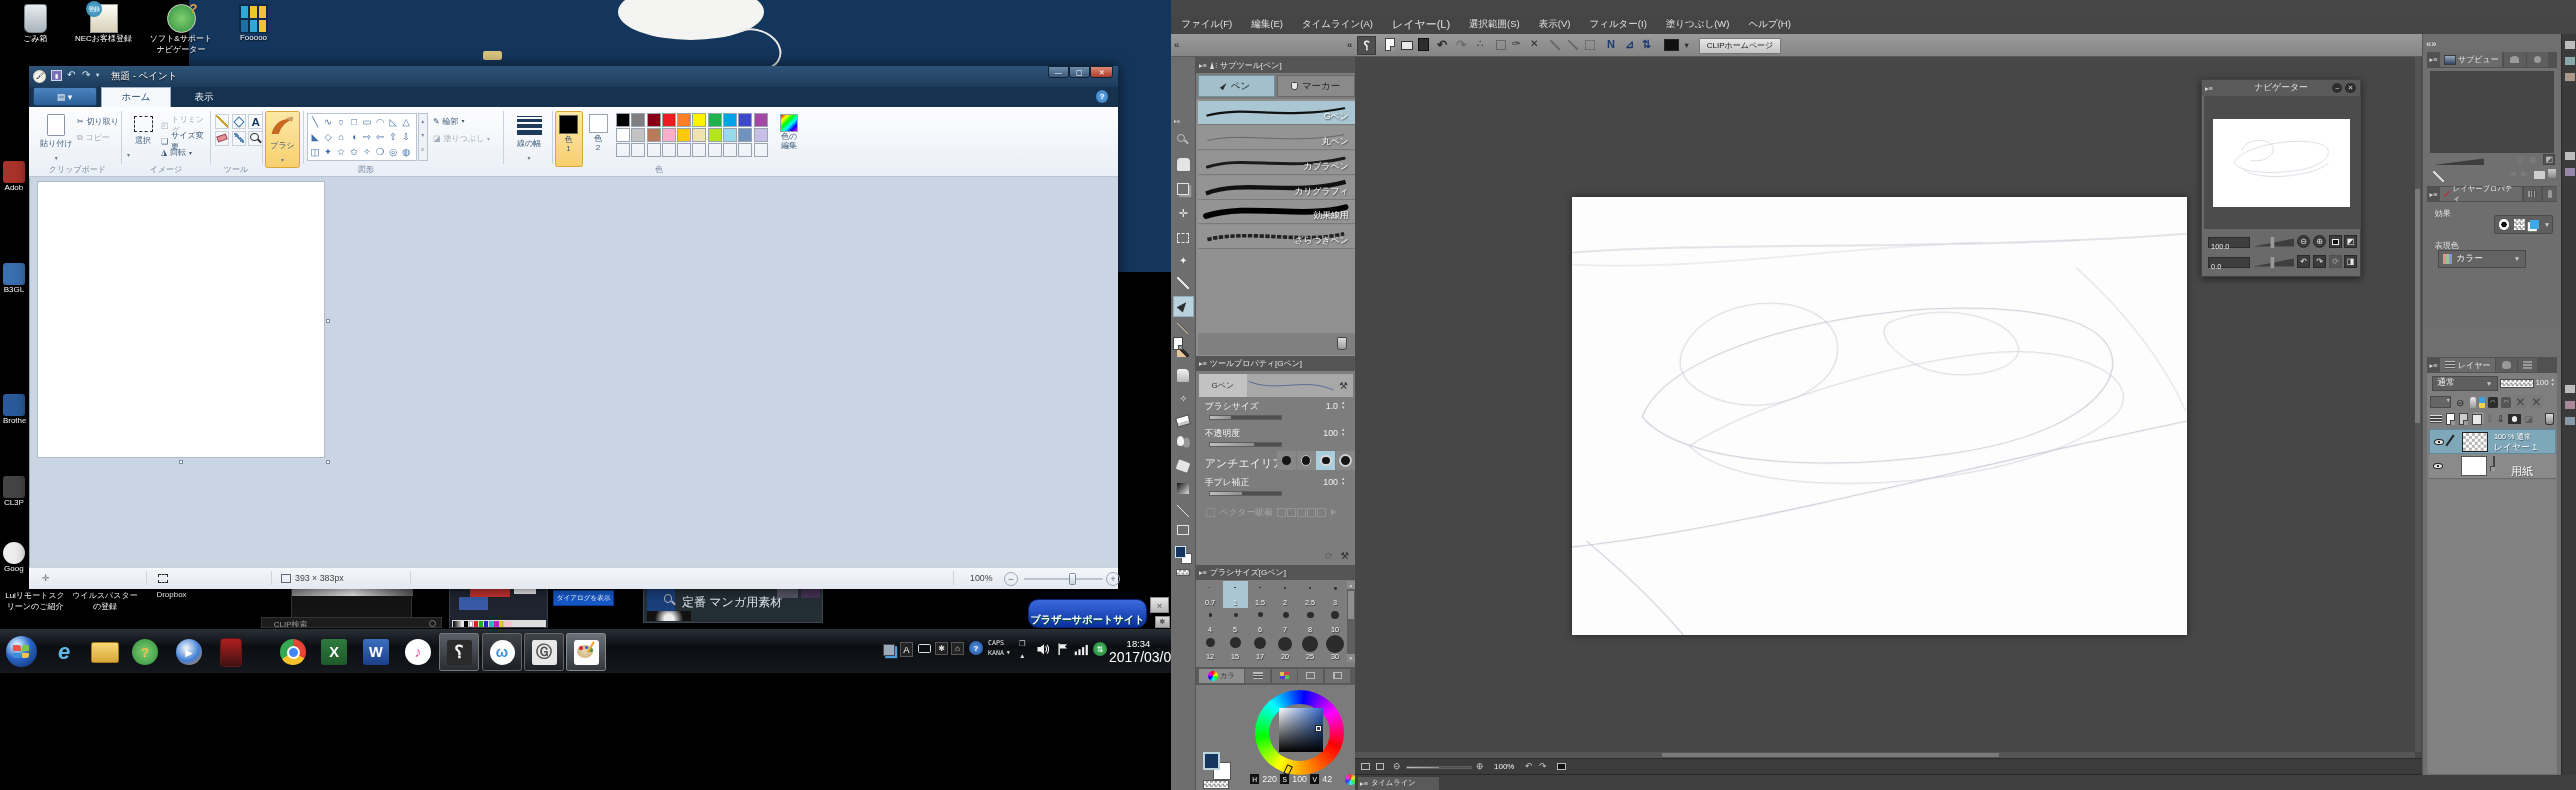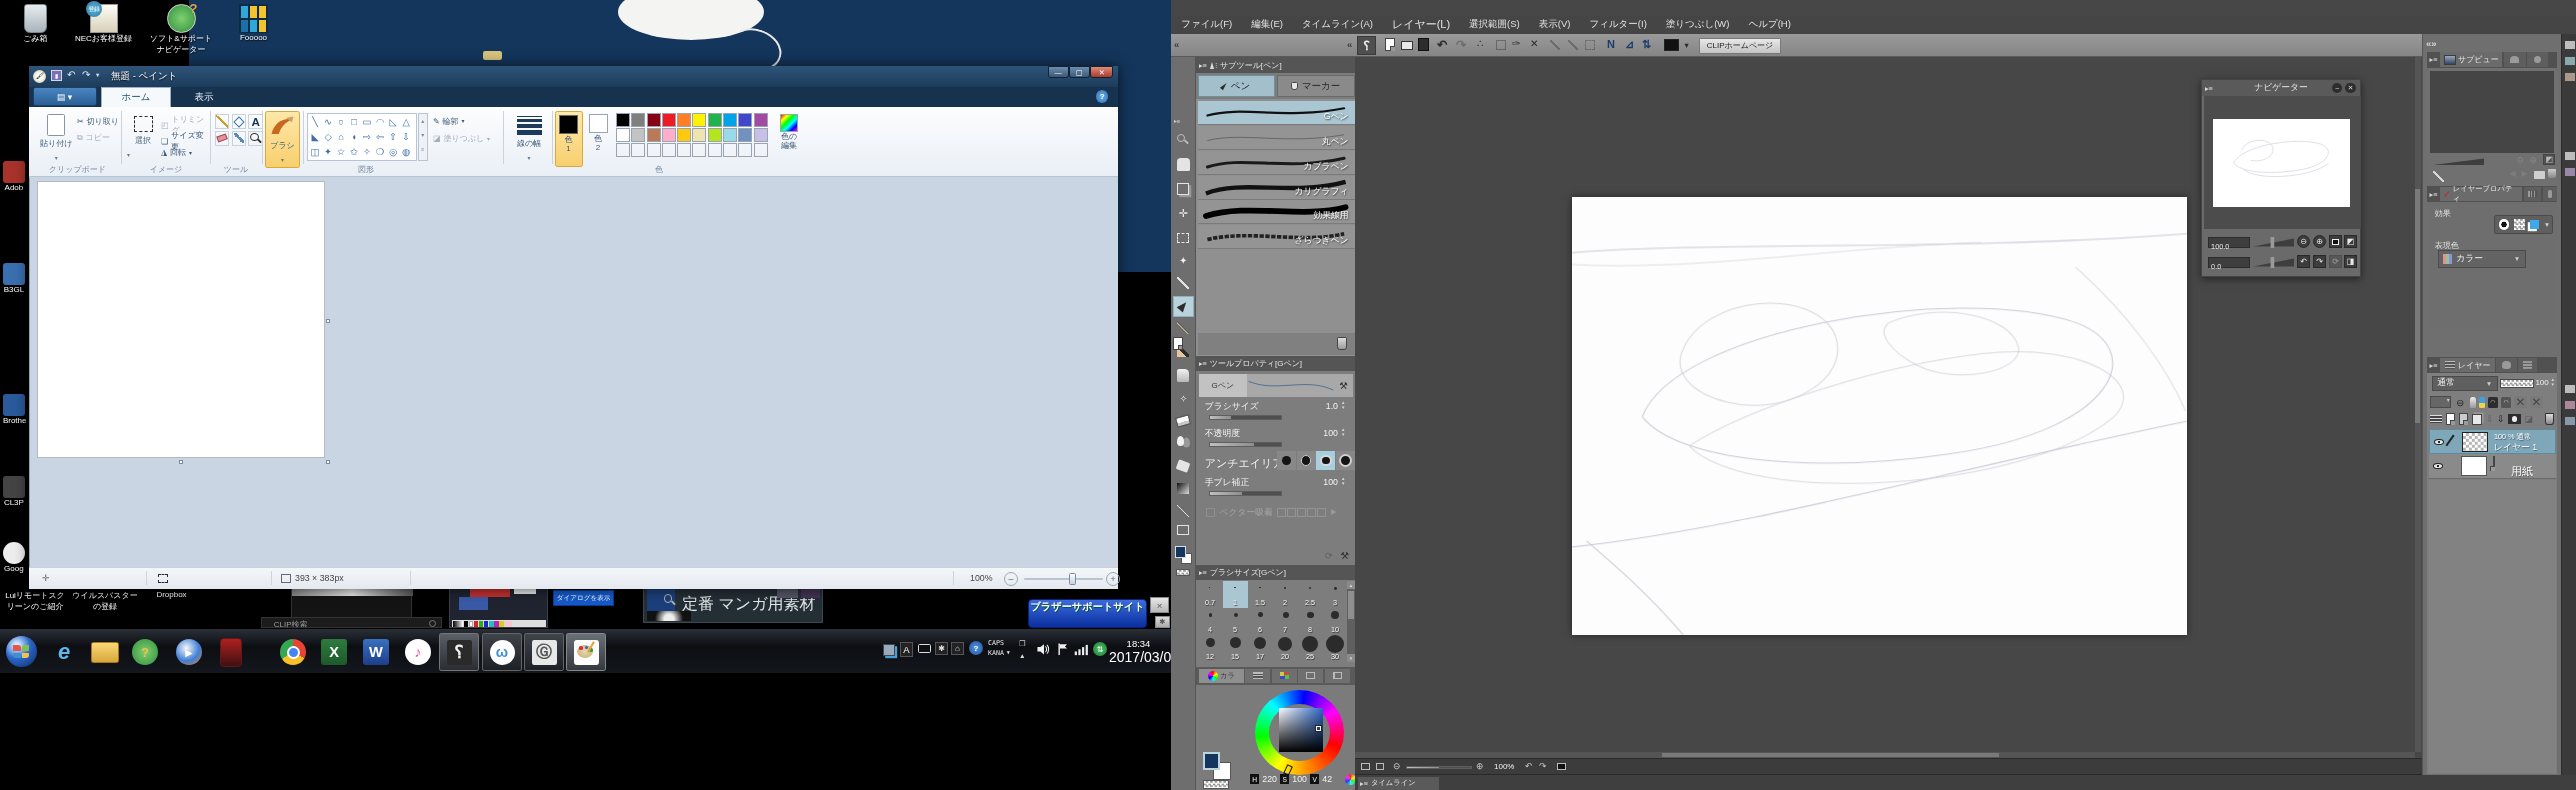--- a/index.html
+++ b/index.html
@@ -124,37 +124,37 @@
         <span style="width:4.4px;background:#d0d020"></span>
       <span style="width:7.3px;background:#f6c6d0"></span>
     </div>
   </div>
   <div class="ab dkbtn" style="left:553px;top:590px;width:61px;height:16px;background:#1559c8;border:0.7px solid #0b3c92;font-size:6.6px;color:#fff">
     <span>ダイアログを表示</span>
   </div>
   <div class="ab" style="left:643px;top:578px;width:180px;height:45px;background:#242e35;border:0.7px solid #3c4850">
     <div class="ab" style="left:2.9px;top:2.9px;width:28px;height:38px;background:#1b3f7a"></div>
     <div class="ab mag" style="left:19px;top:14.6px;width:13px;height:13px;filter:invert(.8)"></div>
-    <span class="ab" style="left:38px;top:14.6px;color:#dfe6ea;font-size:16px">定番 マンガ用素材</span>
+    <span class="ab" style="left:38px;top:14.6px;color:#dfe6ea;font-size:12px">定番 マンガ用素材</span>
     <div class="ab" style="left:133px;top:4.4px;width:20.5px;height:14.6px;background:#556"></div>
     <div class="ab" style="left:157px;top:4.4px;width:19px;height:14.6px;background:#435"></div>
     <div class="ab" style="left:2.9px;top:32px;width:44px;height:10.2px;background:radial-gradient(circle at 50% 80%,#eee 0 20%,#111 60%)"></div>
   </div>
   <div class="ab" style="left:261px;top:617px;width:181px;height:11px;background:#1c1c1c;border:0.7px solid #333;overflow:hidden">
     <span class="ab" style="left:11.7px;top:0.7px;color:#9a9a9a;font-size:8px">CLIP検索</span>
     <span class="ab" style="left:167px;top:1.5px;width:7.3px;height:7.3px;border:1.5px solid #777;border-radius:50%"></span>
   </div>
 
   <div class="ab lbl tx" style="left:1.5px;top:590px;width:67px">Luiリモートスク
 リーンのご紹介</div>
   <div class="ab lbl tx" style="left:70px;top:590px;width:70px">ウイルスバスター
 の登録</div>
   <div class="ab lbl tx" style="left:143px;top:590px;width:57px">Dropbox</div>
 
-  <div class="ab" style="left:1028px;top:599px;width:119px;height:28.5px;border-radius:4px;background:linear-gradient(#3c6ce0,#0a2f9e);border:1.5px solid #09257a;display:flex;align-items:flex-start;justify-content:center">
+  <div class="ab" style="left:1028px;top:599px;width:119px;height:28.5px;border-radius:10px;background:linear-gradient(#3c6ce0,#0a2f9e);border:1.5px solid #09257a;display:flex;align-items:flex-end;justify-content:center">
     <span style="color:#fff;font-weight:bold;font-size:10.2px;text-shadow:0.7px 0.7px 0.7px #052">ブラザーサポートサイト</span>
   </div>
   <div class="ab ctr" style="left:1150px;top:597px;width:19px;height:16px;background:linear-gradient(#e8e8e8,#b8b8b8);border:0.7px solid #888;color:#555;font-size:9.5px">×</div>
   <div class="ab ctr" style="left:1155px;top:616px;width:14.6px;height:11.7px;background:linear-gradient(#ddd,#aaa);border:0.7px solid #888;color:#555;font-size:7.3px">✱</div>
 
   <div class="ab" style="left:29px;top:66px;width:1089px;height:523px;border:0.7px solid #1d3document2;box-shadow:0 0 13px rgba(0,0,0,.65);background:#c8d4e2">
 
     <div class="ab" style="left:0;top:0;width:1089px;height:20.5px;background:linear-gradient(#2e5478,#1d3c5c)">
       <span class="ab ctr" style="left:4.4px;top:3.7px;width:13px;height:13px;background:radial-gradient(#f8f8f0 40%,#c8b890);border-radius:50%;font-size:6.6px">🖌</span>
       <span class="ab ctr" style="left:22px;top:4.4px;width:11px;height:11px;background:#7a6fb8;border:0.7px solid #cfd8e8;color:#fff;font-size:5.9px">▮</span>

